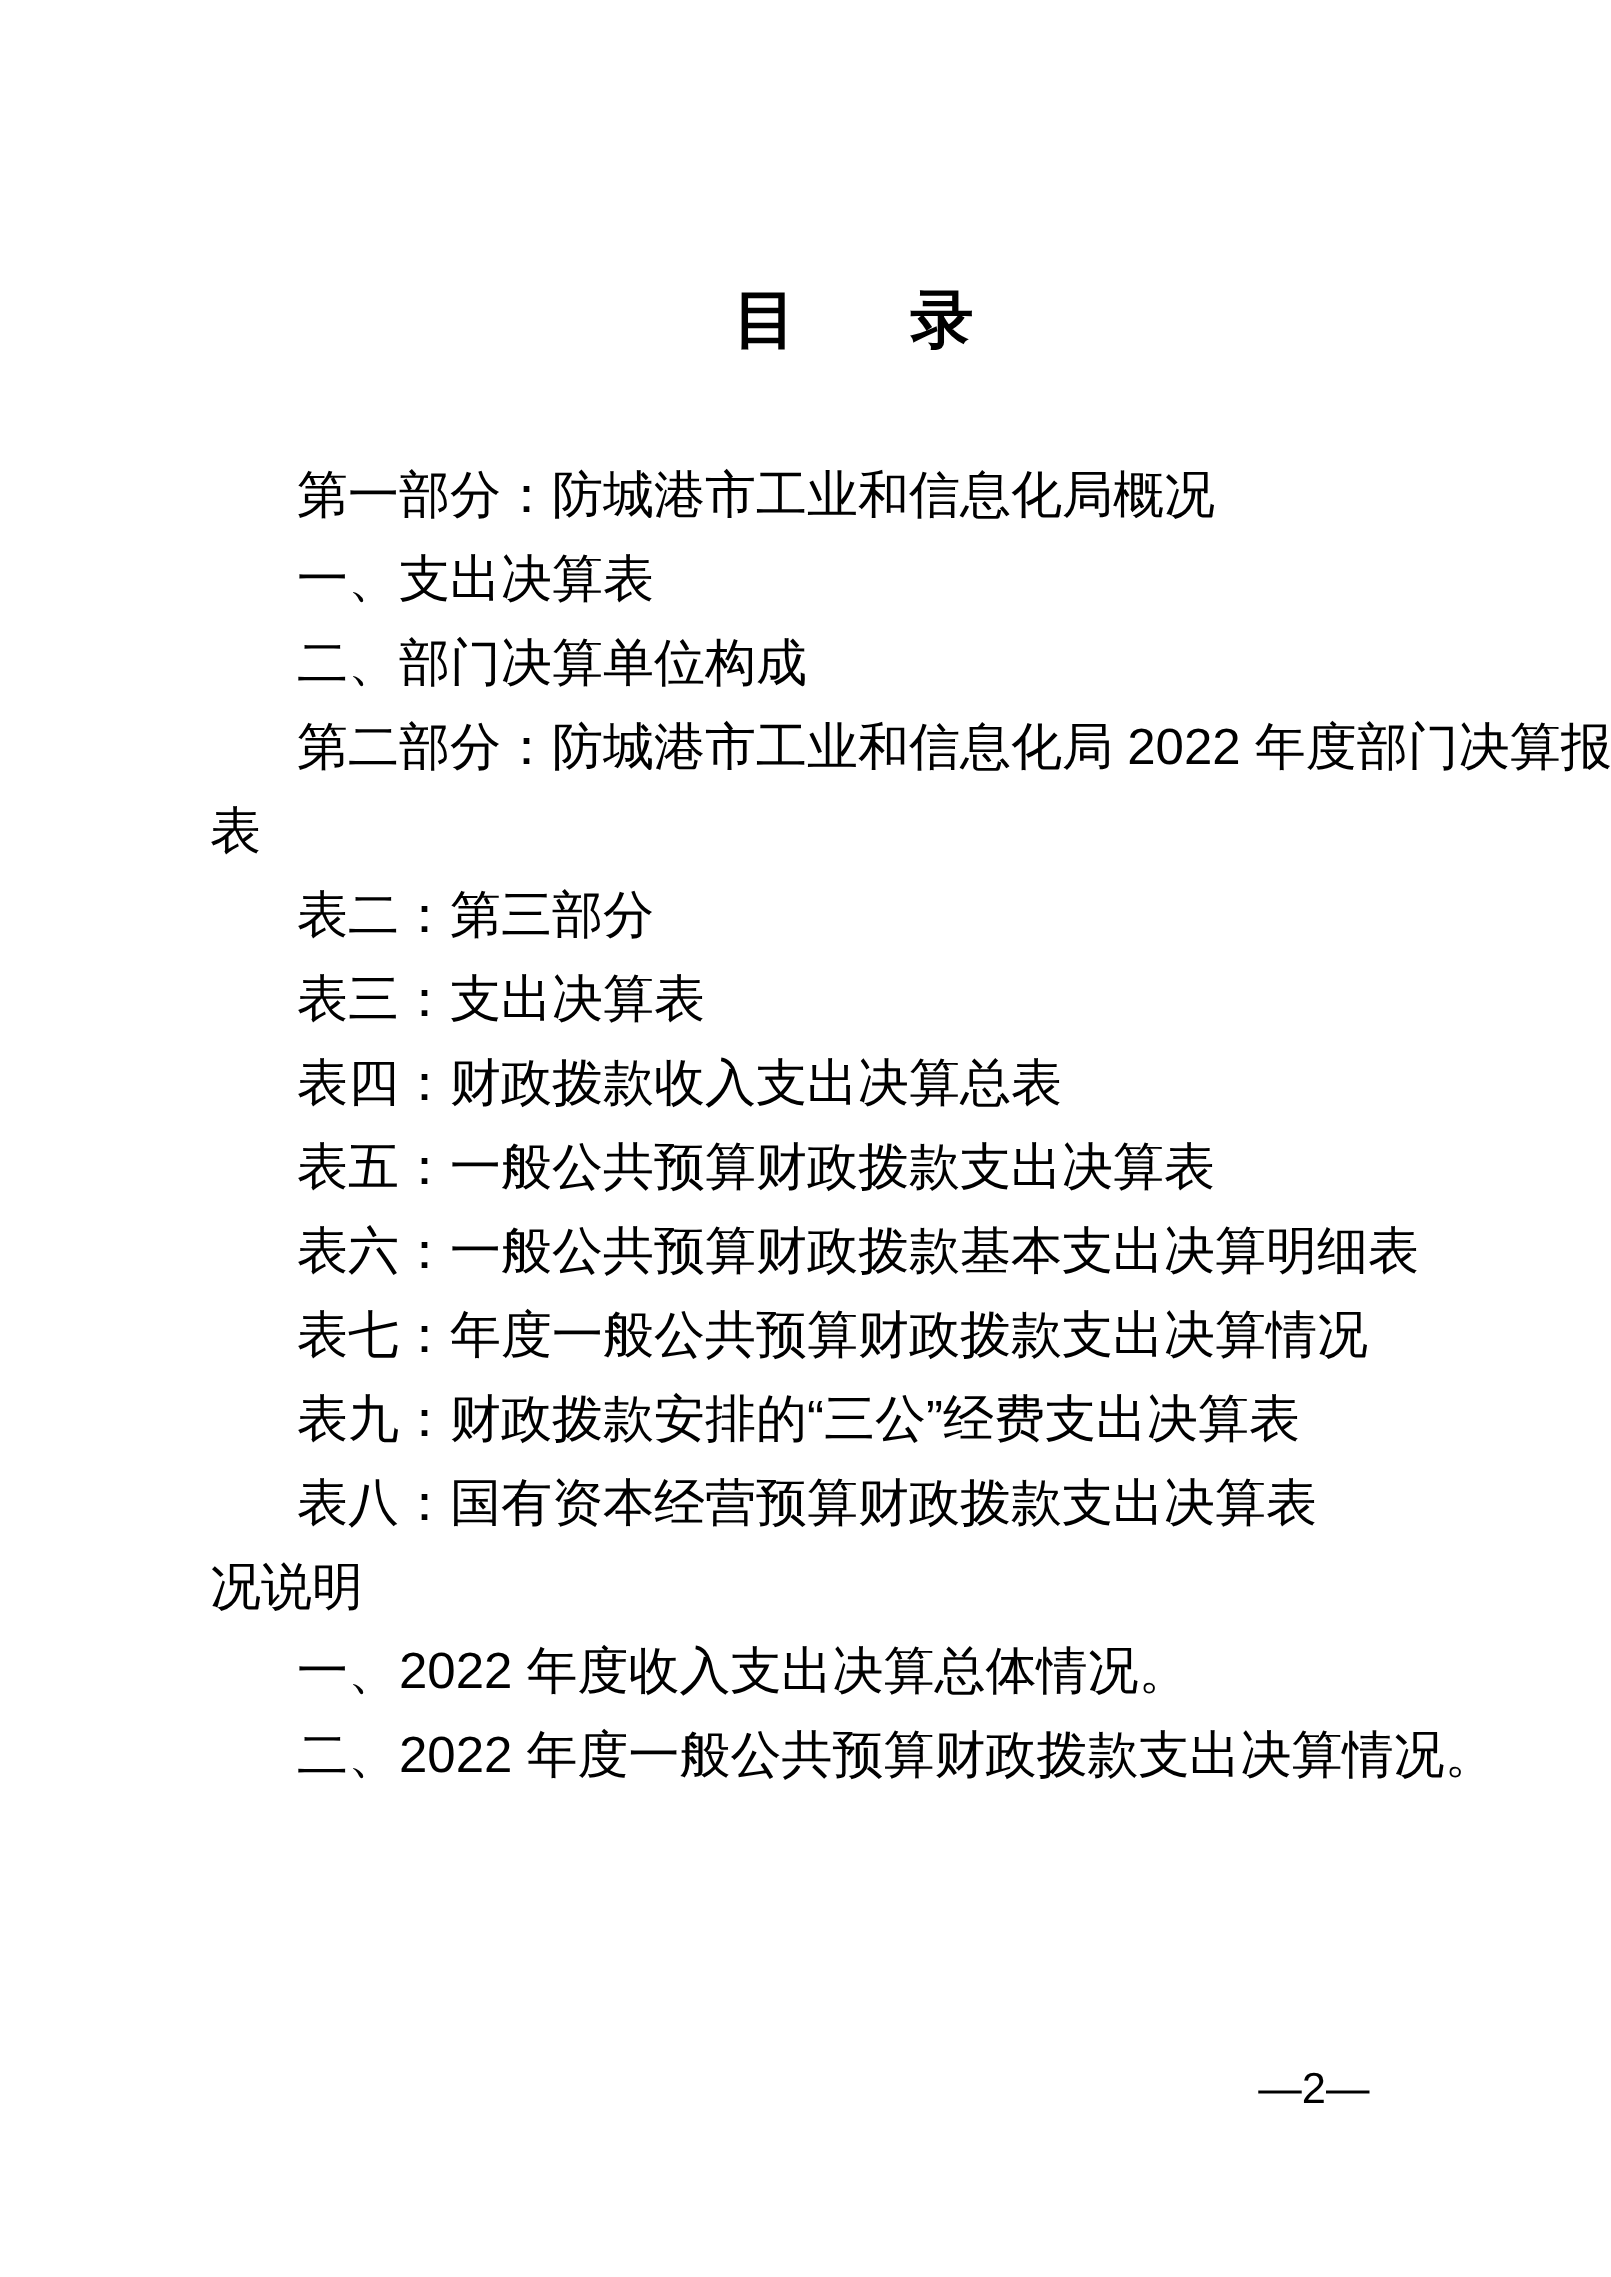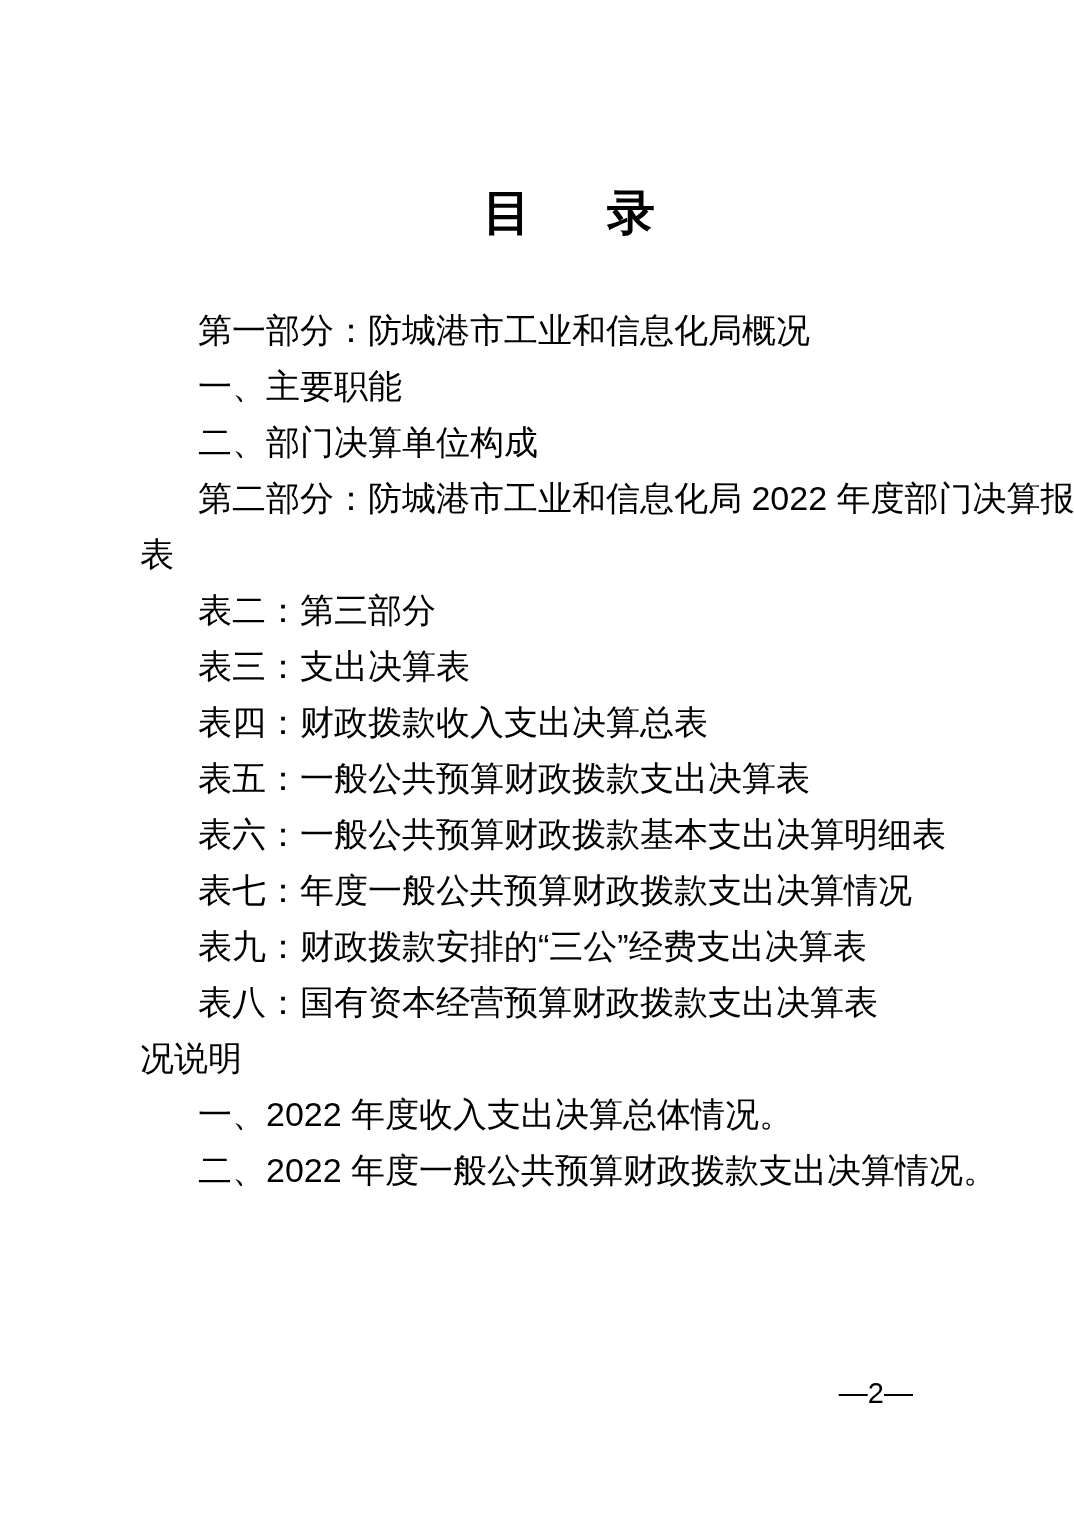--- a/index.html
+++ b/index.html
@@ -17,21 +17,21 @@
     overflow: hidden;
   }
   .doc-title {
     position: absolute;
     top: 186px;
     left: 0;
     width: 100%;
     margin: 0;
     text-align: center;
     text-indent: 64px;
-    font-size: 48px;
+    font-size: 42px;
     font-weight: 700;
     line-height: 54px;
     white-space: nowrap;
   }
   .doc-title .title-text {
     letter-spacing: 76px;
     margin-right: -76px;
   }
   .toc {
     position: absolute;
@@ -63,21 +63,21 @@
 <body>
 
 <div class="page">
 
   <h1 class="doc-title">
     <span class="title-text">目录</span>
   </h1>
 
   <div class="toc">
     <p>第一部分：防城港市工业和信息化局概况</p>
-    <p>一、主要职能</p>
+    <p>一、支出决算表</p>
     <p>二、部门决算单位构成</p>
     <p>第二部分：防城港市工业和信息化局 2022 年度部门决算报</p>
     <p class="cont">表</p>
     <p>表二：第三部分</p>
     <p>表三：支出决算表</p>
     <p>表四：财政拨款收入支出决算总表</p>
     <p>表五：一般公共预算财政拨款支出决算表</p>
     <p>表六：一般公共预算财政拨款基本支出决算明细表</p>
     <p>表七：年度一般公共预算财政拨款支出决算情况</p>
     <p>表九：财政拨款安排的“三公”经费支出决算表</p>

